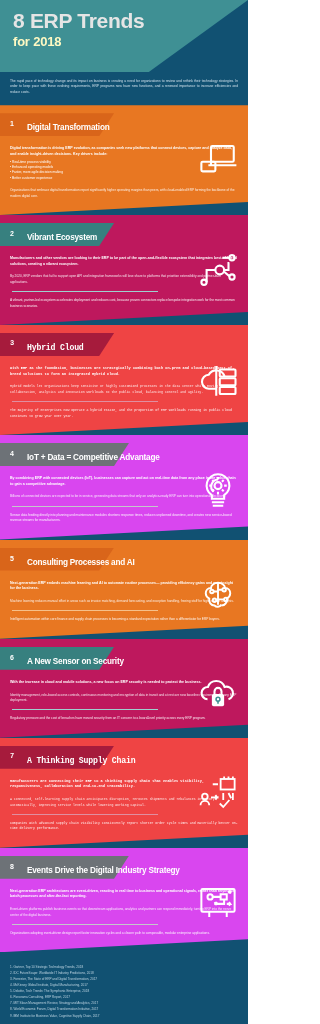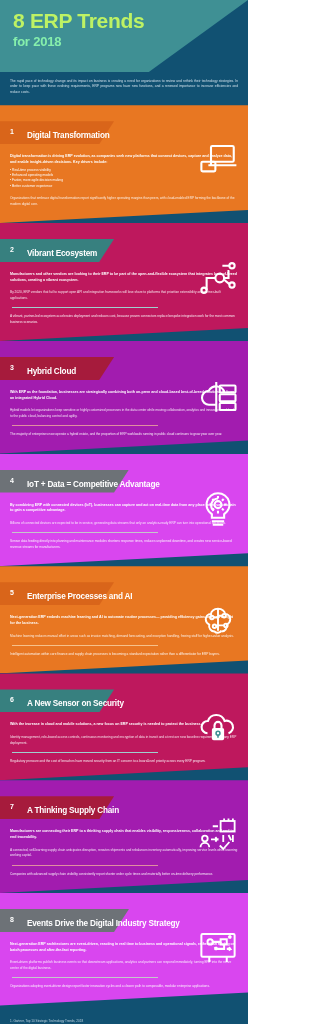--- a/index.html
+++ b/index.html
@@ -22,44 +22,44 @@
     background: #115172;
     overflow: hidden;
   }
   .header-wedge {
     position: absolute; inset: 0;
     background: #3f9094;
     clip-path: polygon(0 0, 100% 0, 60% 100%, 0 100%);
   }
   .header-text { position: relative; padding: 10px 0 0 13px; }
   .title {
-    font-size: 21px; font-weight: bold; color: #bef264;
+    font-size: 21px; font-weight: bold; color: #e5e5e5;
     letter-spacing: -0.3px; line-height: 1.05;
   }
   .subtitle {
-    font-size: 13px; font-weight: bold; color: #86efac;
+    font-size: 13px; font-weight: bold; color: #fef9c3;
     margin-top: 2px; letter-spacing: -0.2px;
   }
 
   
   .intro {
     background: #115172;
     padding: 7px 10px 10px 10px;
   }
   .intro-text {
     font-size: 3.3px; line-height: 1.65; color: #cfe0ea;
     text-align: justify;
   }
 
   
   .section { position: relative; overflow: hidden; }
   .sec-body {
     position: relative;
     clip-path: polygon(0 0, 100% 0, 100% calc(100% - 13px), 0 100%);
-    padding: 22px 10px 16px 10px;
+    padding: 14px 10px 16px 10px;
     min-height: 80px;
   }
   .sec-head {
     position: relative;
     display: flex; align-items: flex-start; gap: 5px;
     min-height: 20px;
   }
   .sec-head-band {
     position: absolute; left: -10px; top: -6px;
     width: calc(100% + 20px); height: 23px;
@@ -104,21 +104,21 @@
 
   
   .t-orange .sec-body { background: #e87722; }
   .t-orange .sec-head-band { background: #d9651a; clip-path: polygon(0 0, 46% 0, 40% 100%, 0 100%); }
   .t-orange .sec-rule { background: #f6c08a; }
 
   .t-teal .sec-body { background: #be185d; }
   .t-teal .sec-head-band { background: #37807f; clip-path: polygon(0 0, 46% 0, 40% 100%, 0 100%); }
   .t-teal .sec-rule { background: #9fd0cf; }
 
-  .t-crimson .sec-body { background: #a21caf; }
+  .t-crimson .sec-body { background: #ef4444; font-family: Liberation Mono, monospace; }
   .t-crimson .sec-head-band { background: #a61b3c; clip-path: polygon(0 0, 46% 0, 40% 100%, 0 100%); }
   .t-crimson .sec-rule { background: #e08ea0; }
 
   .t-gray .sec-body { background: #d946ef; }
   .t-gray .sec-head-band { background: #6d7277; clip-path: polygon(0 0, 52% 0, 46% 100%, 0 100%); }
   .t-gray .sec-rule { background: #c3c7ca; }
 
   
   .sources {
     background: #115172;
@@ -241,21 +241,21 @@
               <path d="M24 9v3M24 26v3M14 19h3M31 19h3M17.5 12.5l2 2M28.5 23.5l2 2M30.5 12.5l-2 2M19.5 23.5l-2 2"></path>
             </svg>
           </div>
         </div>
       </div>
       <div class="section t-orange">
         <div class="sec-body">
           <div class="sec-head">
             <div class="sec-head-band"></div>
             <div class="sec-num">5</div>
-            <div class="sec-title">Enterprise Processes and AI</div>
+            <div class="sec-title">Consulting Processes and AI</div>
           </div>
           <div class="sec-lede">Next-generation ERP embeds machine learning and AI to automate routine processes— providing efficiency gains and new insight for the business.</div>
           <div class="sec-note">Machine learning reduces manual effort in areas such as invoice matching, demand forecasting, and exception handling, freeing staff for higher-value analysis.</div>
           <div class="sec-rule"></div>
           <div class="sec-quote">Intelligent automation within core finance and supply chain processes is becoming a standard expectation rather than a differentiator for ERP buyers.</div>
           <div class="sec-icon">
             <svg viewBox="0 0 48 48" fill="none" stroke="#fff" stroke-width="2.2">
               <path d="M24 10c-5 0-8 3-8 6-4 0-6 3-6 6s2 5 4 6c-1 4 2 8 6 8 2 2 6 2 8-1"></path>
               <path d="M24 10c5 0 8 3 8 6 4 0 6 3 6 6s-2 5-4 6c1 4-2 8-6 8"></path>
               <path d="M24 10v25"></path>

